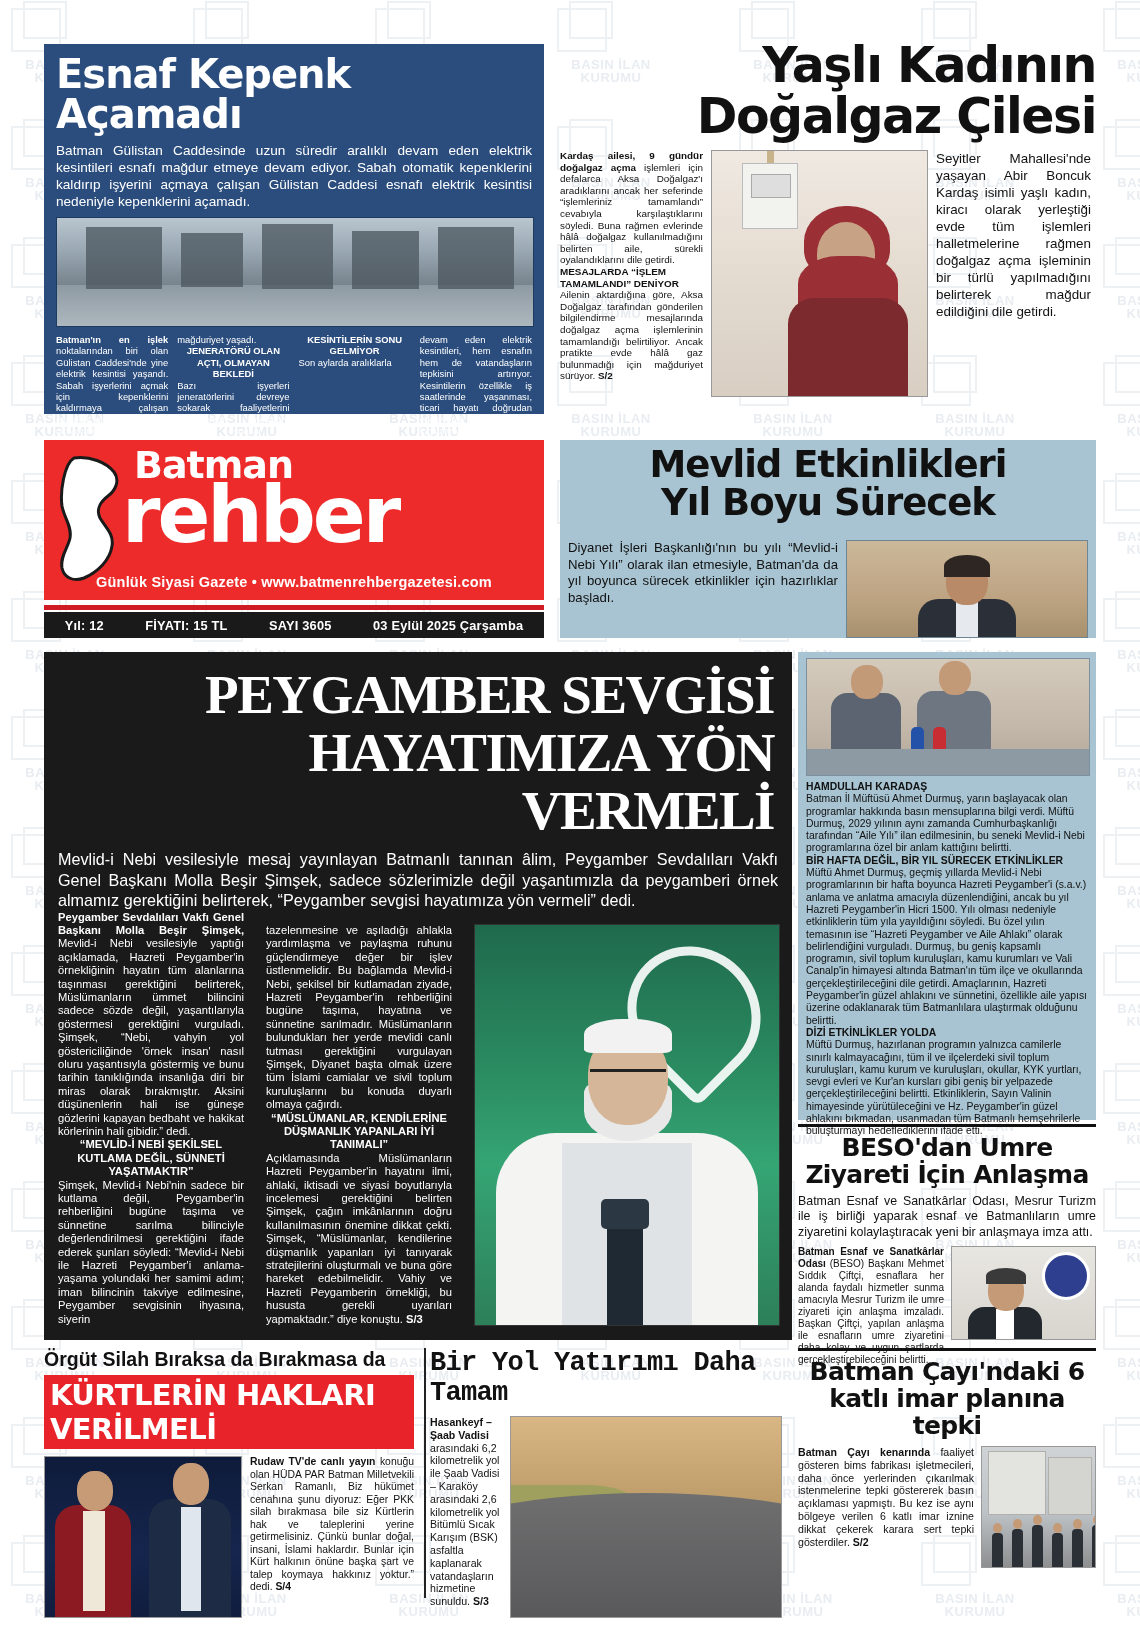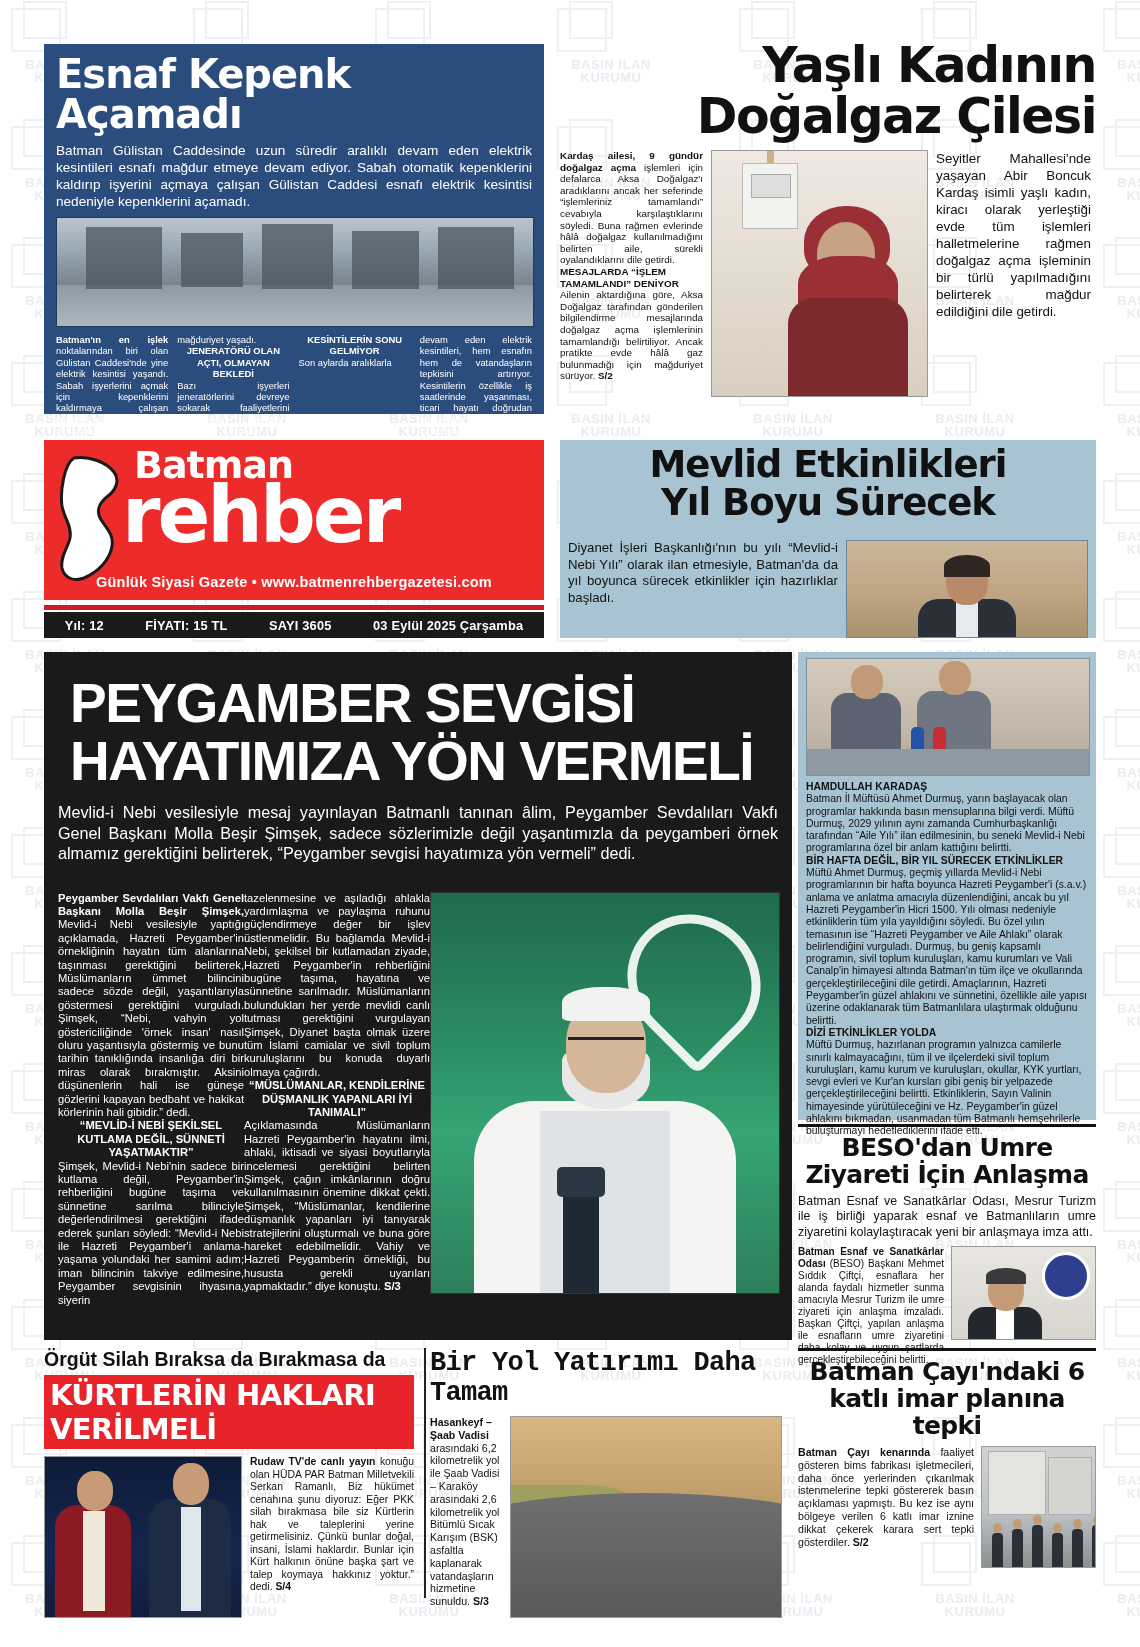--- a/index.html
+++ b/index.html
@@ -121,24 +121,24 @@
   .mevlid .txt{width:270px;font-size:13.2px;line-height:16.5px;color:#111;text-align:justify;}
   .mevlid .ph{flex:1;height:96px;border:1px solid #6d8595;position:relative;overflow:hidden;background:linear-gradient(180deg,#cbb89a 0%,#bda382 60%,#a8916f 100%);}
   .mevlid .ph .man{position:absolute;left:50%;transform:translateX(-50%);bottom:0;width:110px;height:78px;}
   .mevlid .ph .man .h{position:absolute;left:34px;top:0;width:42px;height:46px;border-radius:46%;background:#b98a68;}
   .mevlid .ph .man .hair{position:absolute;left:32px;top:-4px;width:46px;height:22px;border-radius:50% 50% 0 0;background:#2d2622;}
   .mevlid .ph .man .b{position:absolute;left:6px;top:40px;width:98px;height:40px;background:#2b2f38;border-radius:20px 20px 0 0;}
   .mevlid .ph .man .sh{position:absolute;left:44px;top:42px;width:22px;height:38px;background:#e6e9ee;}
 
   
   .main{position:absolute;left:44px;top:652px;width:748px;height:688px;background:#1a1a1a;color:#fff;box-sizing:border-box;padding:10px 14px;}
-  .main h1{margin:12px;font-family:Liberation Sans, sans-serif;font-weight:800;
-    font-size:55px;line-height:58px;letter-spacing:-1.5px;text-align:left;}
+  .main h1{margin:4px;font-family:Liberation Serif, serif;font-weight:800;
+    font-size:55px;line-height:58px;letter-spacing:-1.5px;text-align:right;}
   .main .lede{margin-top:9px;font-size:16.2px;line-height:20.5px;text-align:justify;}
-  .main .body{display:flex;gap:0;margin-top:28px;}
+  .main .body{display:flex;gap:22px;margin-top:0;align-items:flex-end;}
   .main .col{width:186px;font-size:11.2px;line-height:13.4px;text-align:justify;}
   .main .col b{font-weight:700;}
   .main .col .ctr{display:block;text-align:center;font-weight:700;}
   .main .imgwrap{flex:1;}
   .main .bigimg{
     width:100%;height:400px;position:relative;overflow:hidden;border:1px solid #333;
     background:linear-gradient(180deg,#1f6a4d 0%,#2a8a60 35%,#35a574 60%,#2d7f59 100%);
   }
   .main .bigimg .heart{
     position:absolute;right:16px;top:24px;width:120px;height:110px;

